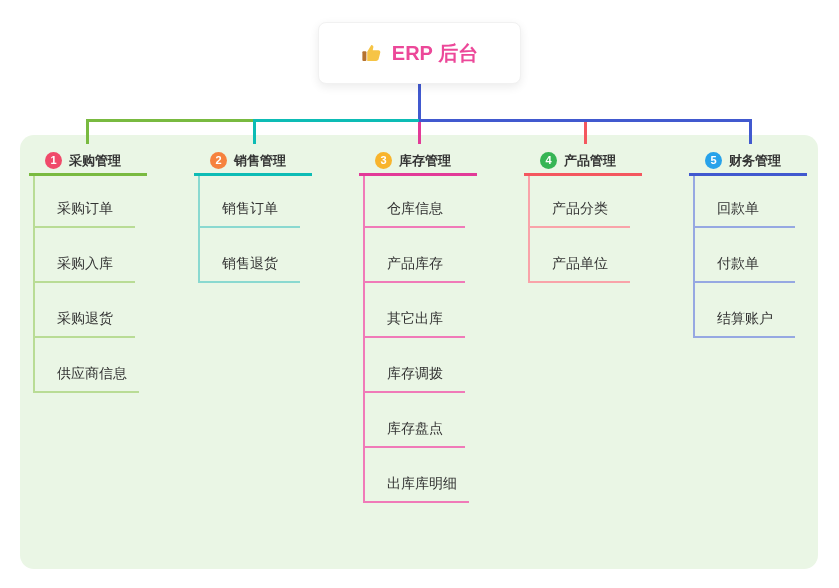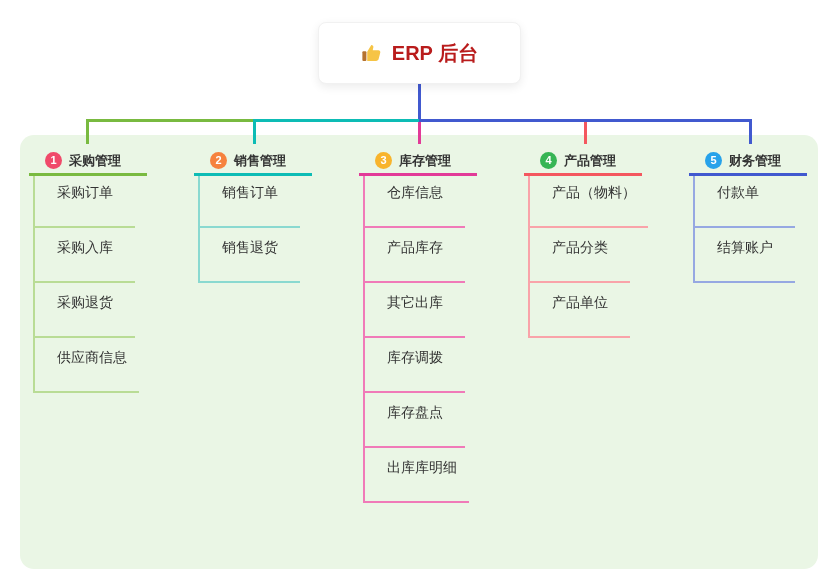--- a/index.html
+++ b/index.html
@@ -11,42 +11,42 @@
   .panel{
     position:absolute;left:20px;top:135px;width:798px;height:434px;
     background:#eaf6e5;border-radius:14px;
   }
   
   .root-card{
     position:absolute;left:318px;top:22px;width:203px;height:62px;
     background:#ffffff;border:1px solid #f1f1f1;border-radius:8px;
     box-shadow:0 3px 10px rgba(0,0,0,0.08);
     display:flex;align-items:center;justify-content:center;gap:9px;
-    font-size:20px;font-weight:600;color:#b91c1c;box-sizing:border-box;text-align:right;
+    font-size:20px;font-weight:600;color:#ec4899;box-sizing:border-box;text-align:right;
   }
   .root-card svg{display:block;}
   
   .line{position:absolute;}
   
   .branch{position:absolute;top:148px;}
   .branch-title{
     display:flex;align-items:center;gap:7px;height:28px;width:118px;
     padding-left:16px;box-sizing:border-box;
     border-bottom:3px solid var(--c);white-space:nowrap;
   }
   .badge{
     width:17px;height:17px;border-radius:50%;background:var(--cb);
     color:#fff;font-size:11px;font-weight:bold;line-height:17px;
     text-align:center;flex:0 0 17px;
   }
   .branch-label{font-size:13px;font-weight:600;color:#333;}
   .items{margin-left:4px;border-left:2px solid var(--cl);width:max-content;}
   .item{
     height:55px;box-sizing:border-box;display:flex;align-items:flex-end;
-    padding:0 12px 24px 22px;border-bottom:2px solid var(--cl);
+    padding:0 12px 8px 22px;border-bottom:2px solid var(--cl);
     font-size:14px;color:#333;white-space:nowrap;min-width:100px;width:max-content;
   }
   .item:first-child{height:52px;}
 </style>
 </head>
 <body>
 
 <div class="canvas">
 
   <div class="panel"></div>
@@ -132,37 +132,37 @@
           </div>
         </div>
       </div>
       <div class="branch" style="left: 524px; --c: #f4575f; --cl: #f9a3a9; --cb: #36b554;">
         <div class="branch-title">
           <span class="badge">4</span>
           <span class="branch-label">产品管理</span>
         </div>
         <div class="items">
           <div class="item">
-            <span>产品（物料）</span>
-          </div>
-          <div class="item">
             <span>产品分类</span>
           </div>
           <div class="item">
             <span>产品单位</span>
           </div>
         </div>
       </div>
       <div class="branch" style="left: 689px; --c: #4159cf; --cl: #96a8e2; --cb: #27a2ea;">
         <div class="branch-title">
           <span class="badge">5</span>
           <span class="branch-label">财务管理</span>
         </div>
         <div class="items">
           <div class="item">
+            <span>回款单</span>
+          </div>
+          <div class="item">
             <span>付款单</span>
           </div>
           <div class="item">
             <span>结算账户</span>
           </div>
         </div>
       </div>
     </div>
 
 </div>

